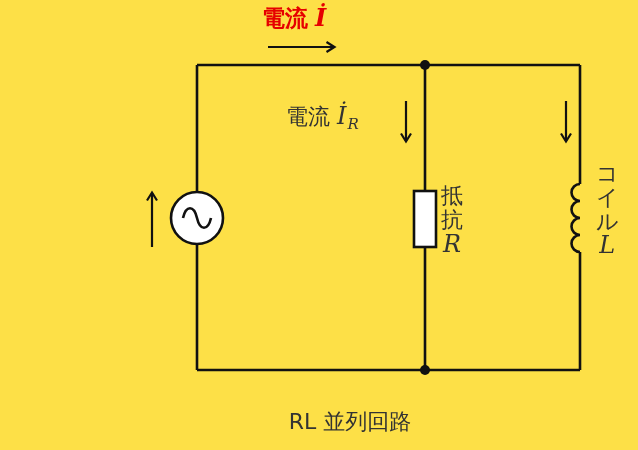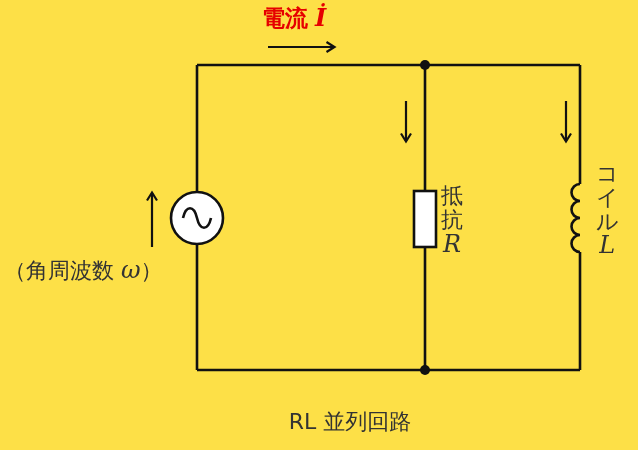--- a/index.html
+++ b/index.html
@@ -77,26 +77,26 @@
     <line class="arrowline" x1="268" y1="47" x2="334" y2="47" marker-end="url(#ah)"></line>
     <line class="arrowline" x1="406" y1="101" x2="406" y2="141" marker-end="url(#ah)"></line>
     <line class="arrowline" x1="566" y1="101" x2="566" y2="141" marker-end="url(#ah)"></line>
     <line class="arrowline" x1="152" y1="247" x2="152" y2="193" marker-end="url(#ah)"></line>
   </svg>
 
   <div class="label red" style="left:262px; top:4px;">
     <span>電流</span><span class="math">İ</span>
   </div>
 
+  <div class="label" style="left:286px; top:103px;">
+    <span>電流</span><span class="math">İ</span><sub class="sub">R</sub>
+  </div>
 
 
 
-  <div class="label" style="left:4px; top:257px;">
-    <span>（角周波数 </span><span class="math" style="margin-left:0;">ω</span><span>）</span>
-  </div>
 
   <div class="label vstack" style="left:441px; top:184px;">
     <span>抵</span>
     <span>抗</span>
     <span class="math">R</span>
   </div>
 
   <div class="label vstack" style="left:596px; top:162px;">
     <span>コ</span>
     <span>イ</span>

